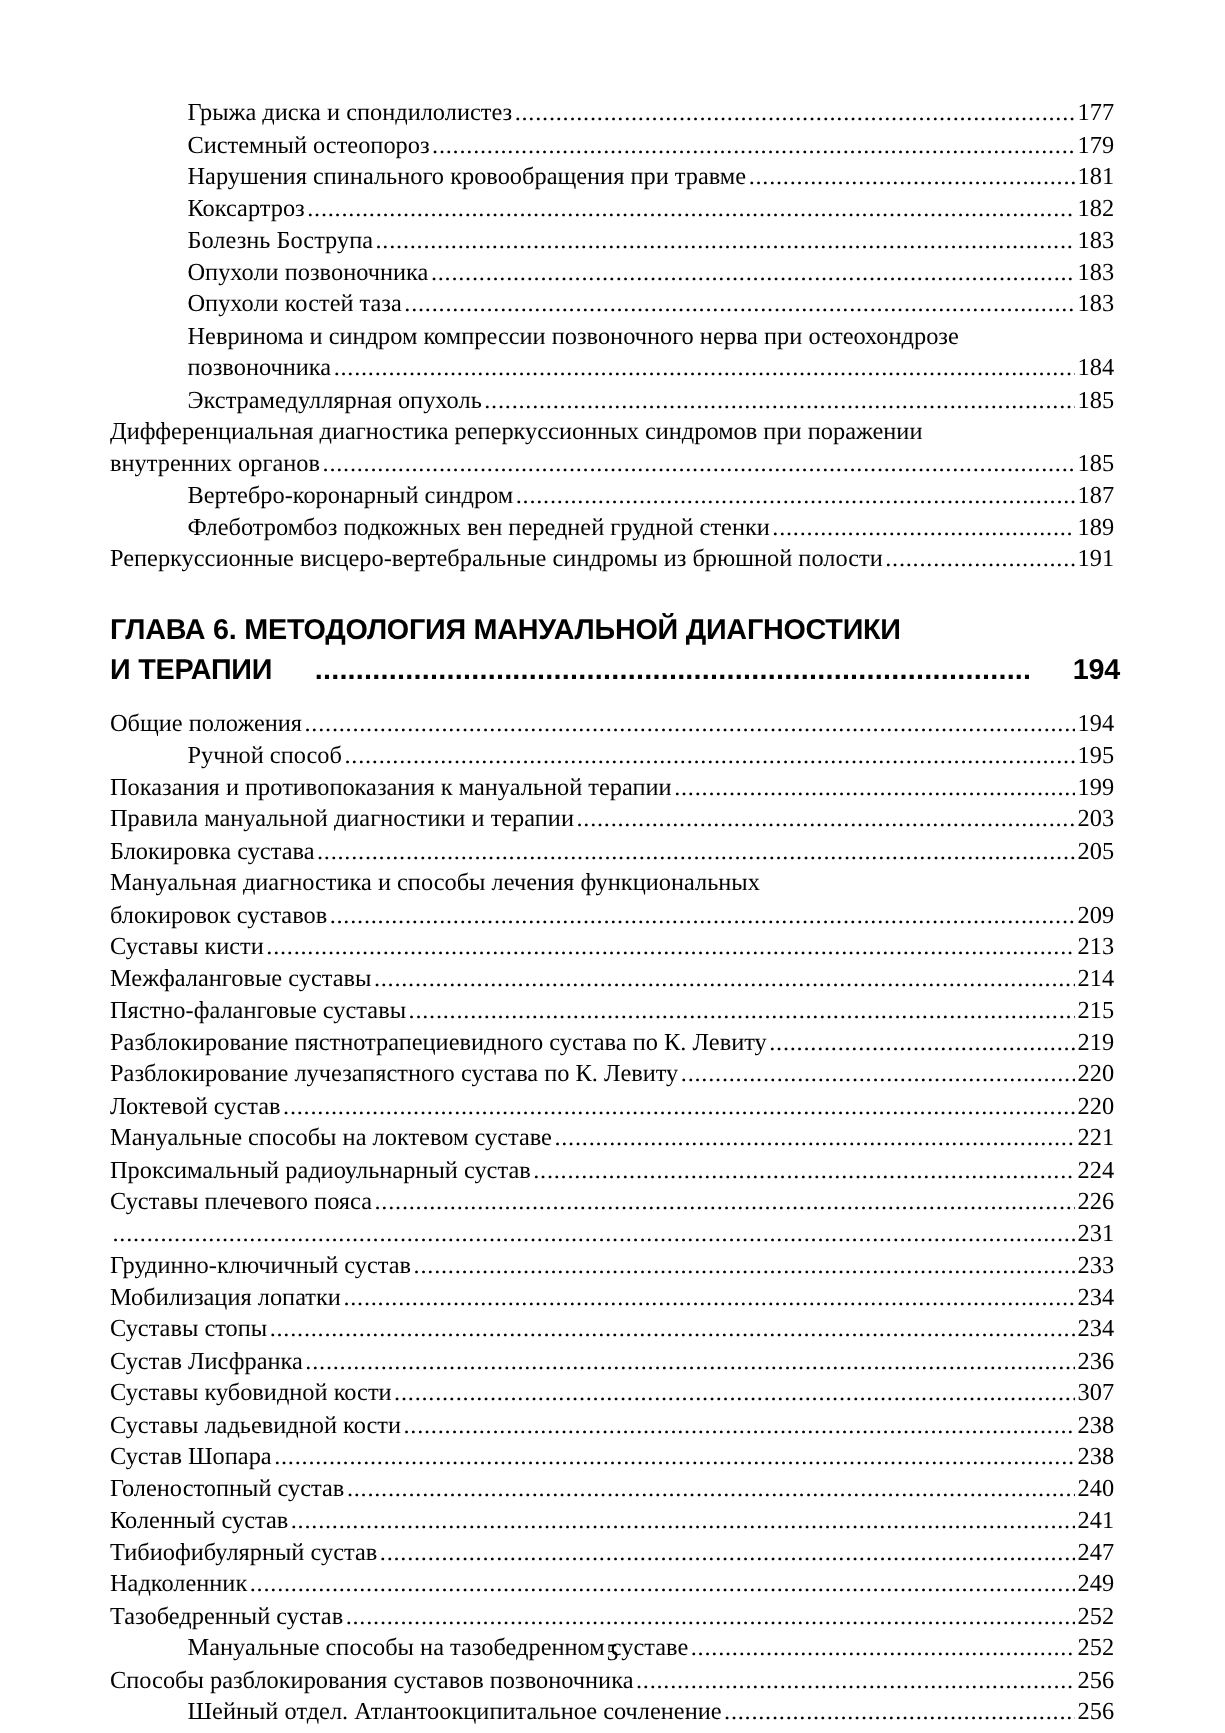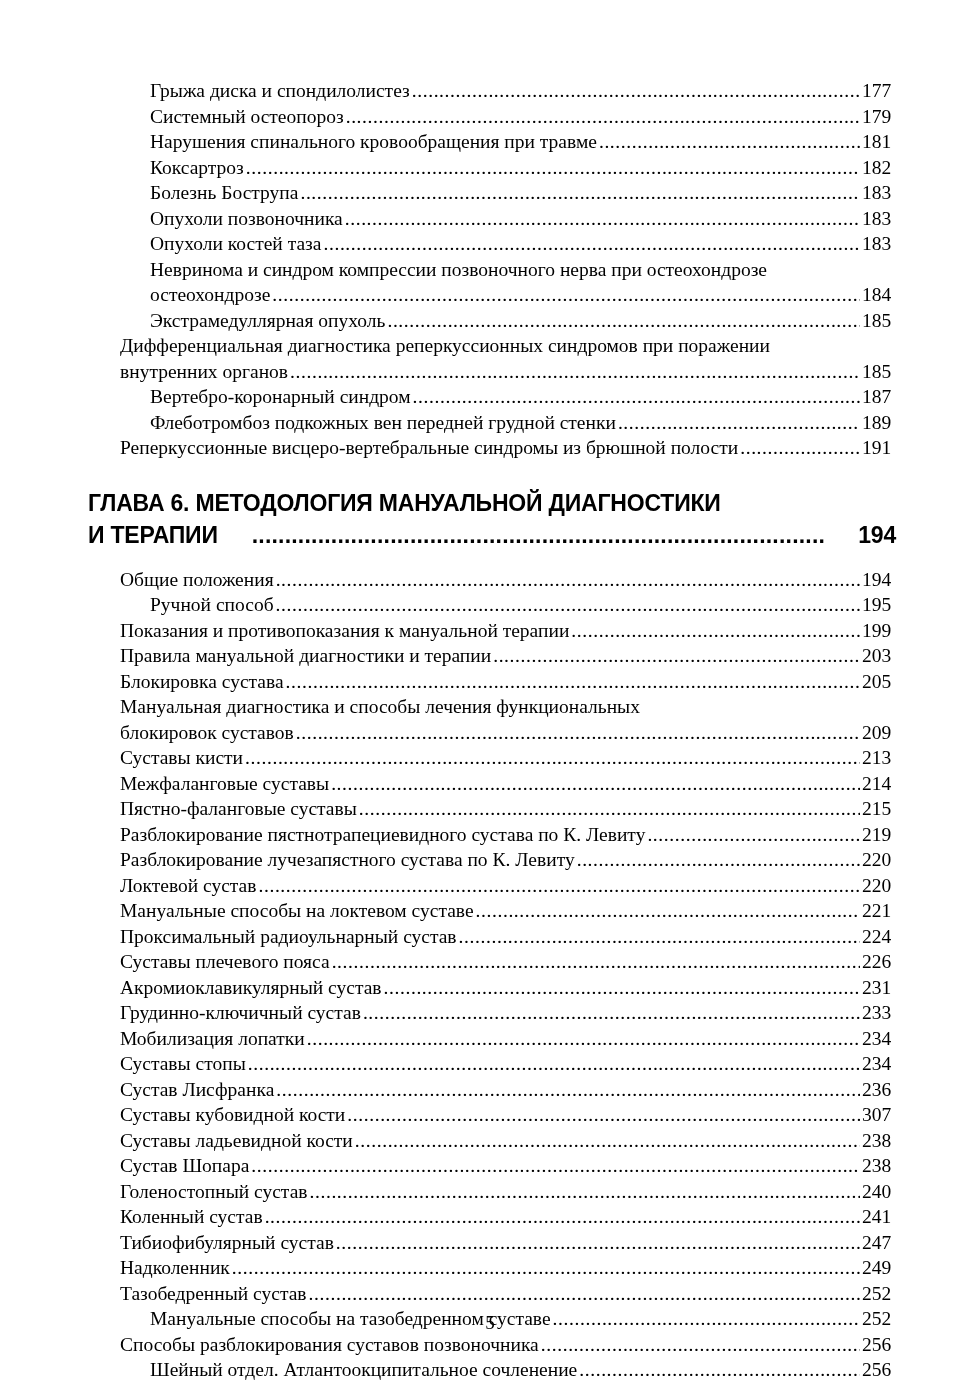--- a/index.html
+++ b/index.html
@@ -40,21 +40,21 @@
     white-space: nowrap;
     margin: 0 2px;
     font-size: 19.5px;
     letter-spacing: 0.6px;
   }
   .toc-entry .page-num {
     flex: 0 0 auto;
     min-width: 34px;
   }
   
-  .lvl0 { padding-left: 0px; margin-left: 32px; }
+  .lvl0 { padding-left: 0px; }
   .lvl1 { padding-left: 62px; }
 
   
   .toc-entry.wrap {
     display: block;
     white-space: normal;
   }
   .toc-entry.wrap .line1 {
     display: block;
   }
@@ -139,21 +139,21 @@
           <span class="page-num">183</span>
         </div>
         <div class="toc-entry lvl1">
           <span class="title">Опухоли костей таза</span>
           <span class="leader">........................................................................................................................................................................................................</span>
           <span class="page-num">183</span>
         </div>
         <div class="toc-entry lvl1 wrap">
           <span class="line1">Невринома и синдром компрессии позвоночного нерва при остеохондрозе</span>
           <span class="line2">
-            <span class="title">остеохондрозе</span>
+            <span class="title">позвоночника</span>
             <span class="leader">........................................................................................................................................................................................................</span>
             <span class="page-num">184</span>
           </span>
         </div>
         <div class="toc-entry lvl1">
           <span class="title">Экстрамедуллярная опухоль</span>
           <span class="leader">........................................................................................................................................................................................................</span>
           <span class="page-num">185</span>
         </div>
         <div class="toc-entry lvl0 wrap">
@@ -263,21 +263,20 @@
           <span class="title">Проксимальный радиоульнарный сустав</span>
           <span class="leader">........................................................................................................................................................................................................</span>
           <span class="page-num">224</span>
         </div>
         <div class="toc-entry lvl0">
           <span class="title">Суставы плечевого пояса</span>
           <span class="leader">........................................................................................................................................................................................................</span>
           <span class="page-num">226</span>
         </div>
         <div class="toc-entry lvl0">
-          <span class="title">Акромиоклавикулярный сустав</span>
           <span class="leader">........................................................................................................................................................................................................</span>
           <span class="page-num">231</span>
         </div>
         <div class="toc-entry lvl0">
           <span class="title">Грудинно-ключичный сустав</span>
           <span class="leader">........................................................................................................................................................................................................</span>
           <span class="page-num">233</span>
         </div>
         <div class="toc-entry lvl0">
           <span class="title">Мобилизация лопатки</span>

